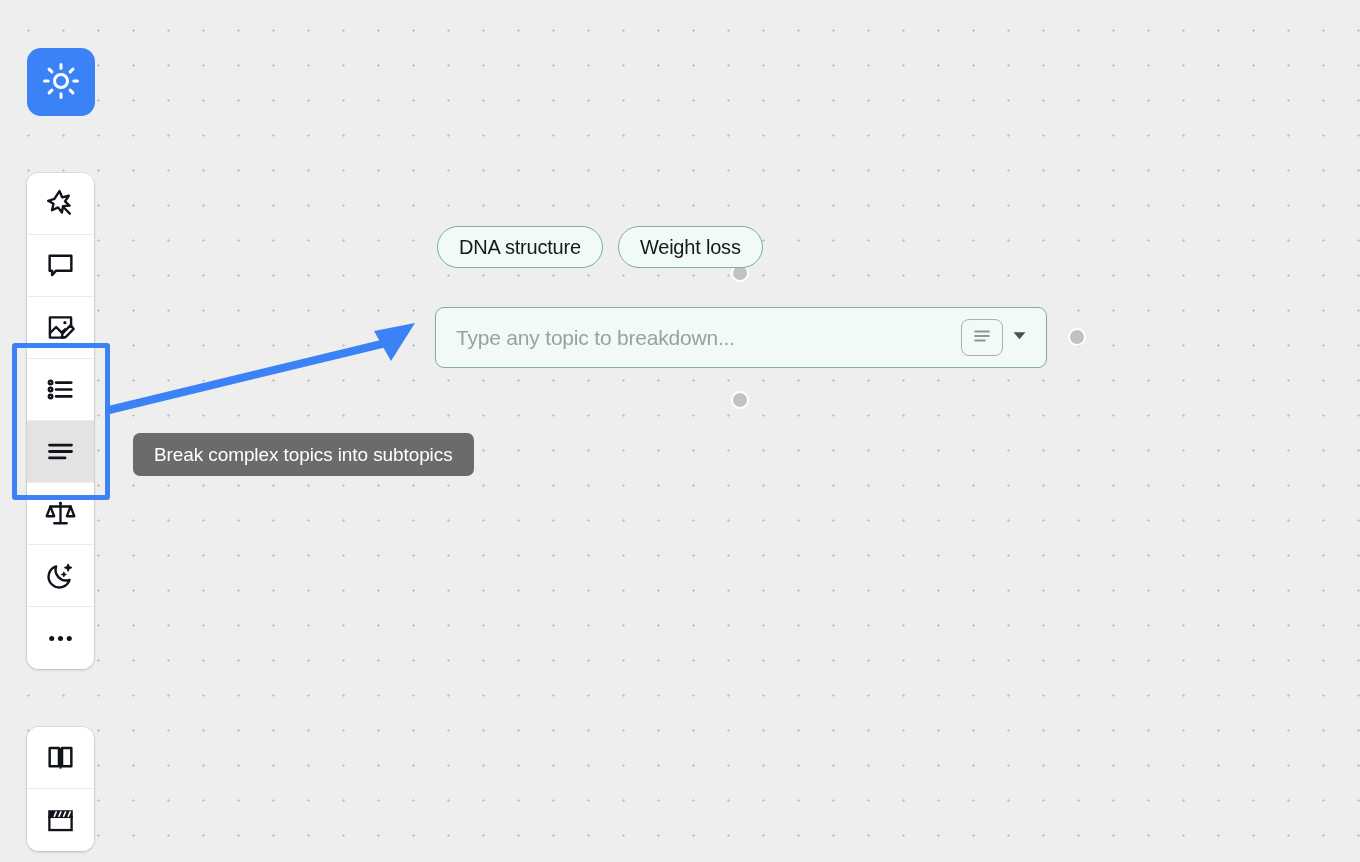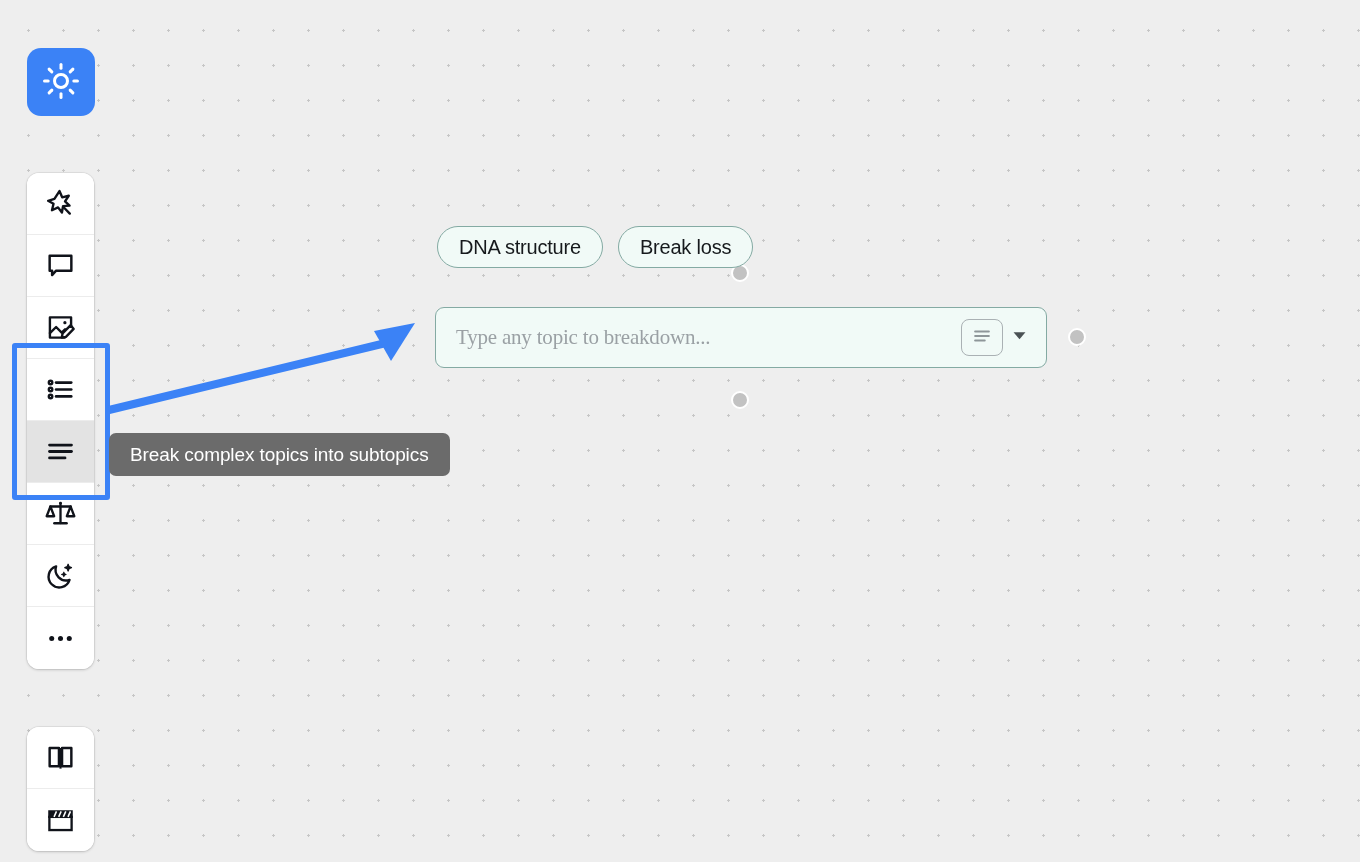--- a/index.html
+++ b/index.html
@@ -75,21 +75,21 @@
     position: absolute;
     left: 95px; top: 315px;
     width: 340px; height: 115px;
     z-index: 41;
     pointer-events: none;
   }
 
   
   #tooltip {
     position: absolute;
-    left: 109px; top: 433px;
+    left: 133px; top: 433px;
     height: 43px;
     padding: 0 21px;
     display: flex; align-items: center;
     background: #6b6b6b;
     color: #ffffff;
     border-radius: 7px;
     font-size: 19px;
     letter-spacing: -0.1px;
     white-space: nowrap;
     z-index: 45;
@@ -128,21 +128,21 @@
     border-radius: 9px;
     display: flex; align-items: center;
     padding: 0 14px 0 18px;
     z-index: 20;
   }
   #topic-input {
     flex: 1 1 auto;
     border: none;
     outline: none;
     background: transparent;
-    font-family: Liberation Serif, serif;
+    font-family: Liberation Sans, sans-serif;
     font-size: 21px;
     color: #0369a1;
     height: 100%;
     letter-spacing: -0.2px;
   }
   #topic-input::placeholder { color: #9aa0a4; }
 
   #mode-button {
     width: 42px; height: 37px;
     border: 1.6px solid #aab1b4;
@@ -322,21 +322,21 @@
 
   <div id="tooltip">
     <span>Break complex topics into subtopics</span>
   </div>
 
   <div id="chip-row">
     <div class="chip">
       <span>DNA structure</span>
     </div>
     <div class="chip">
-      <span>Break loss</span>
+      <span>Weight loss</span>
     </div>
   </div>
 
   <div class="handle" id="handle-top"></div>
   <div class="handle" id="handle-bottom"></div>
   <div class="handle" id="handle-right"></div>
 
   <div id="topic-node">
     <input id="topic-input" type="text" placeholder="Type any topic to breakdown..." style="">
 

